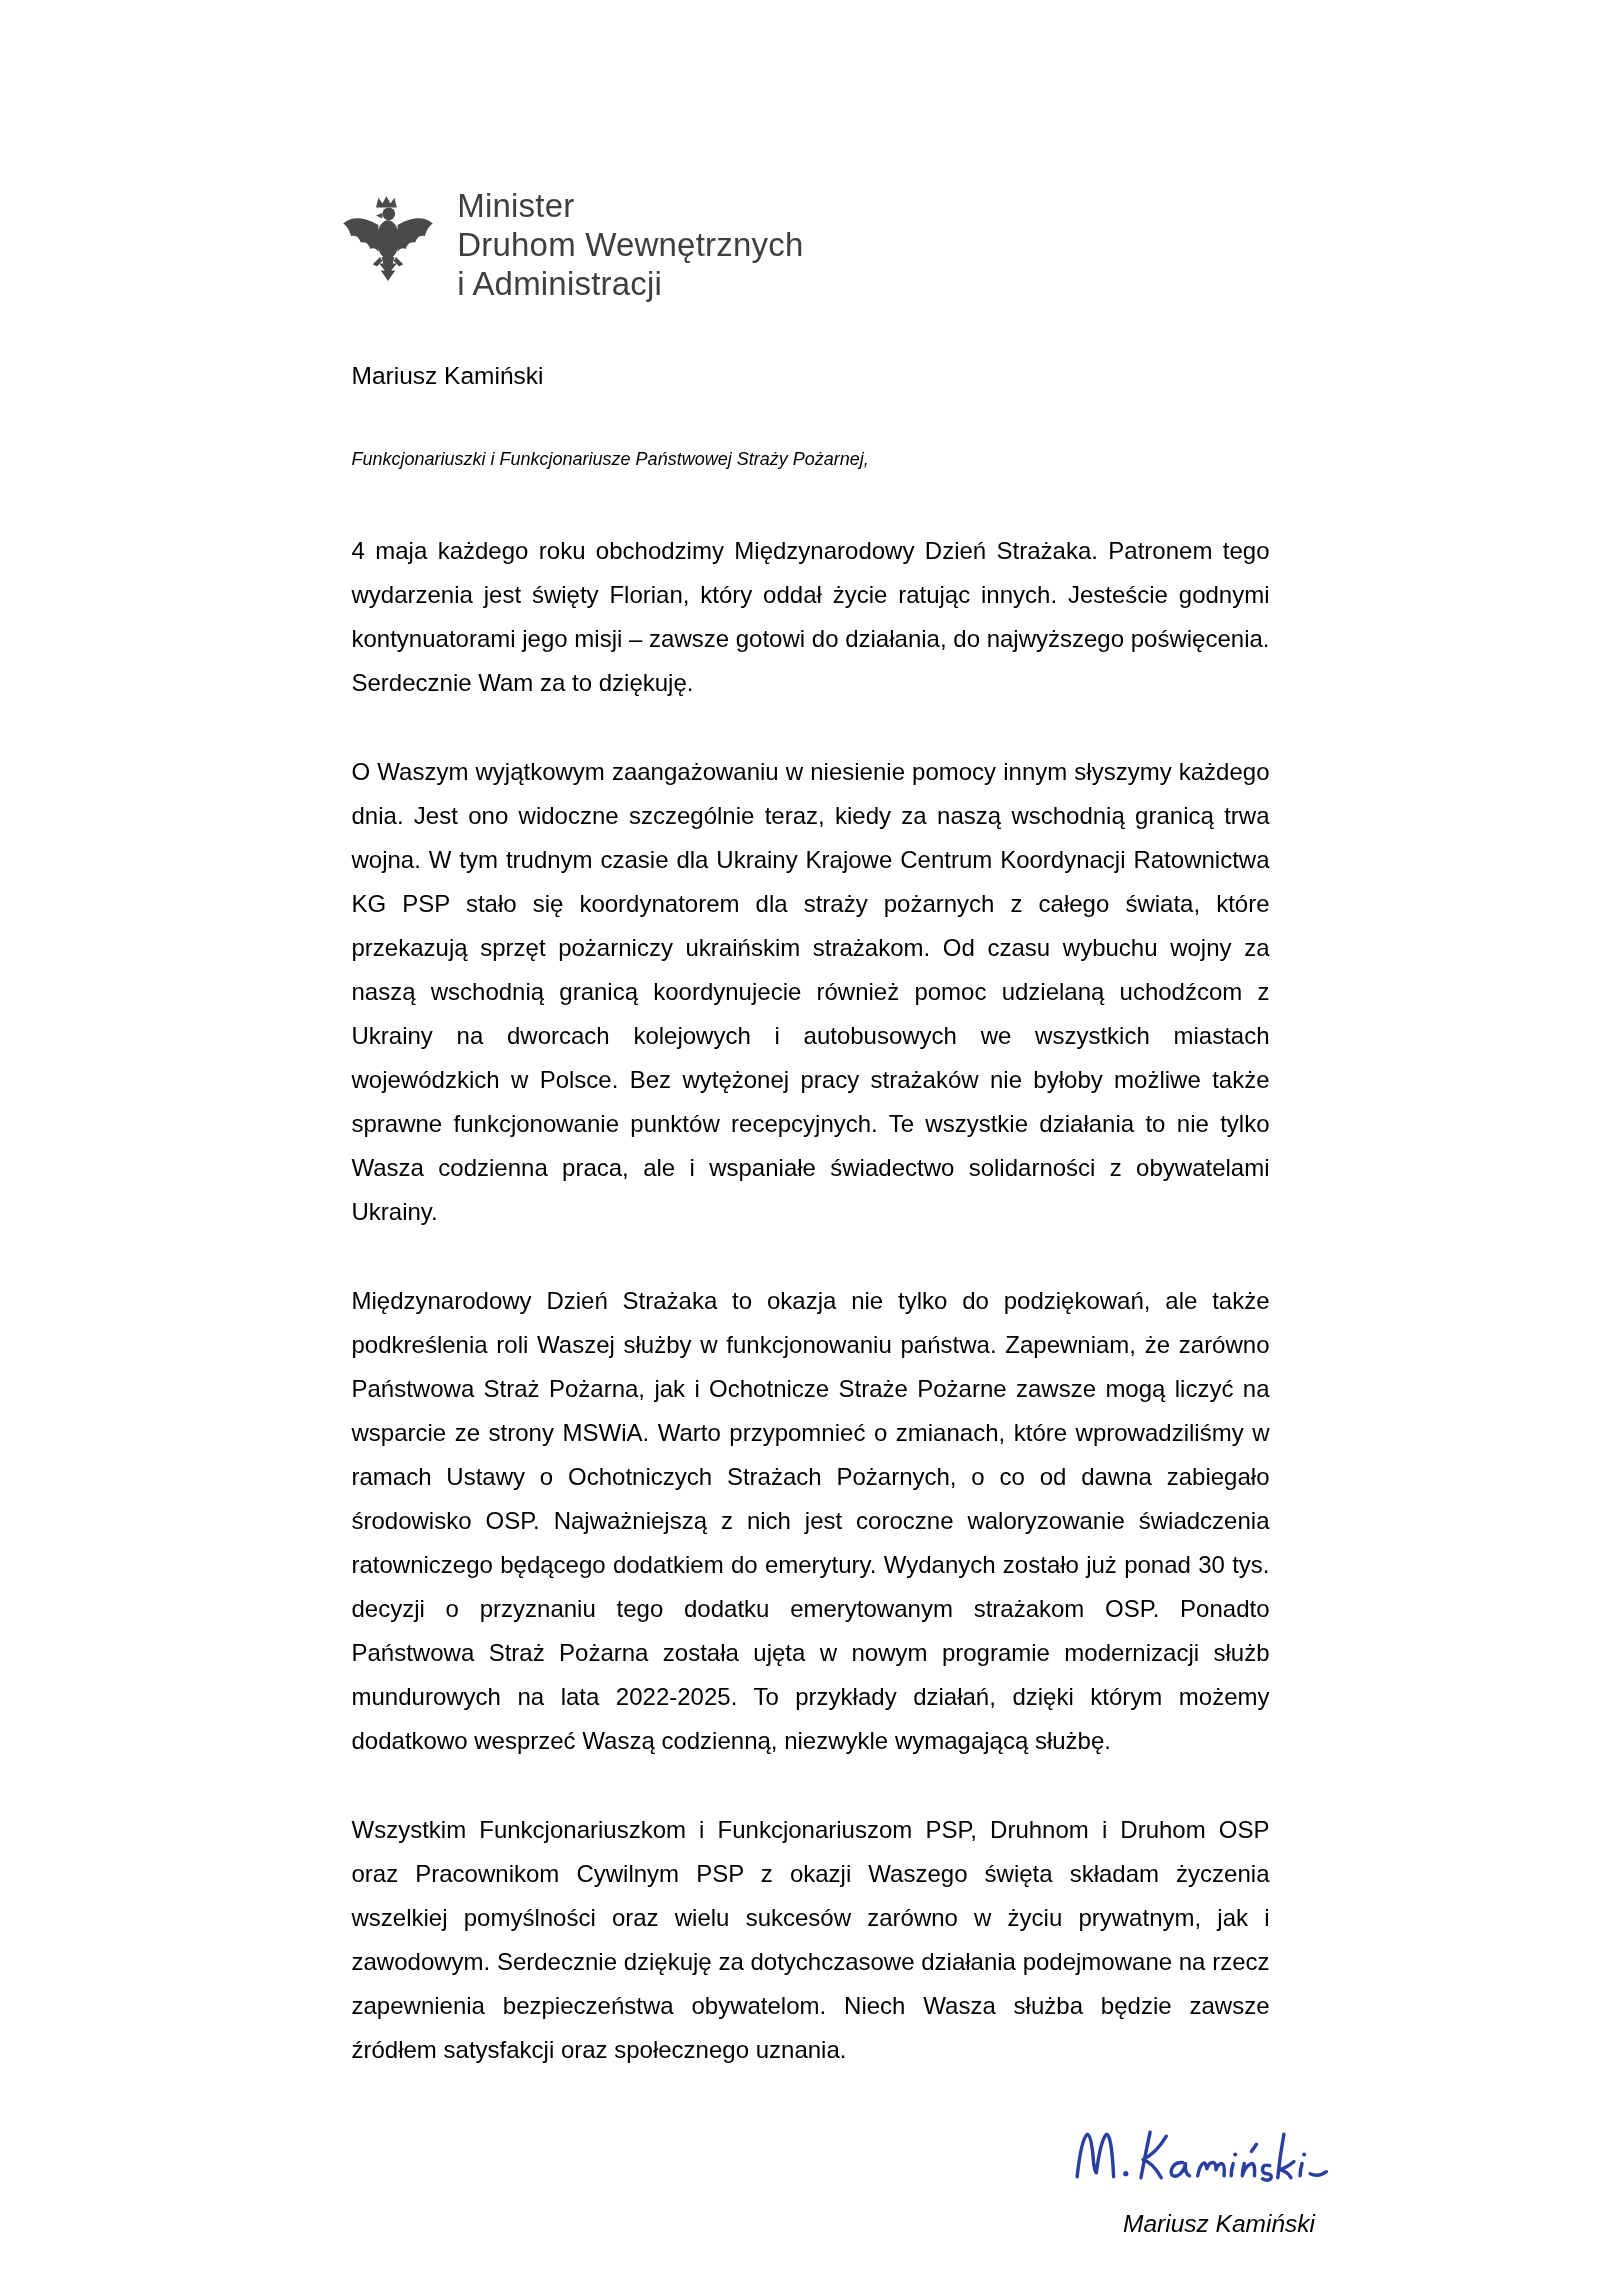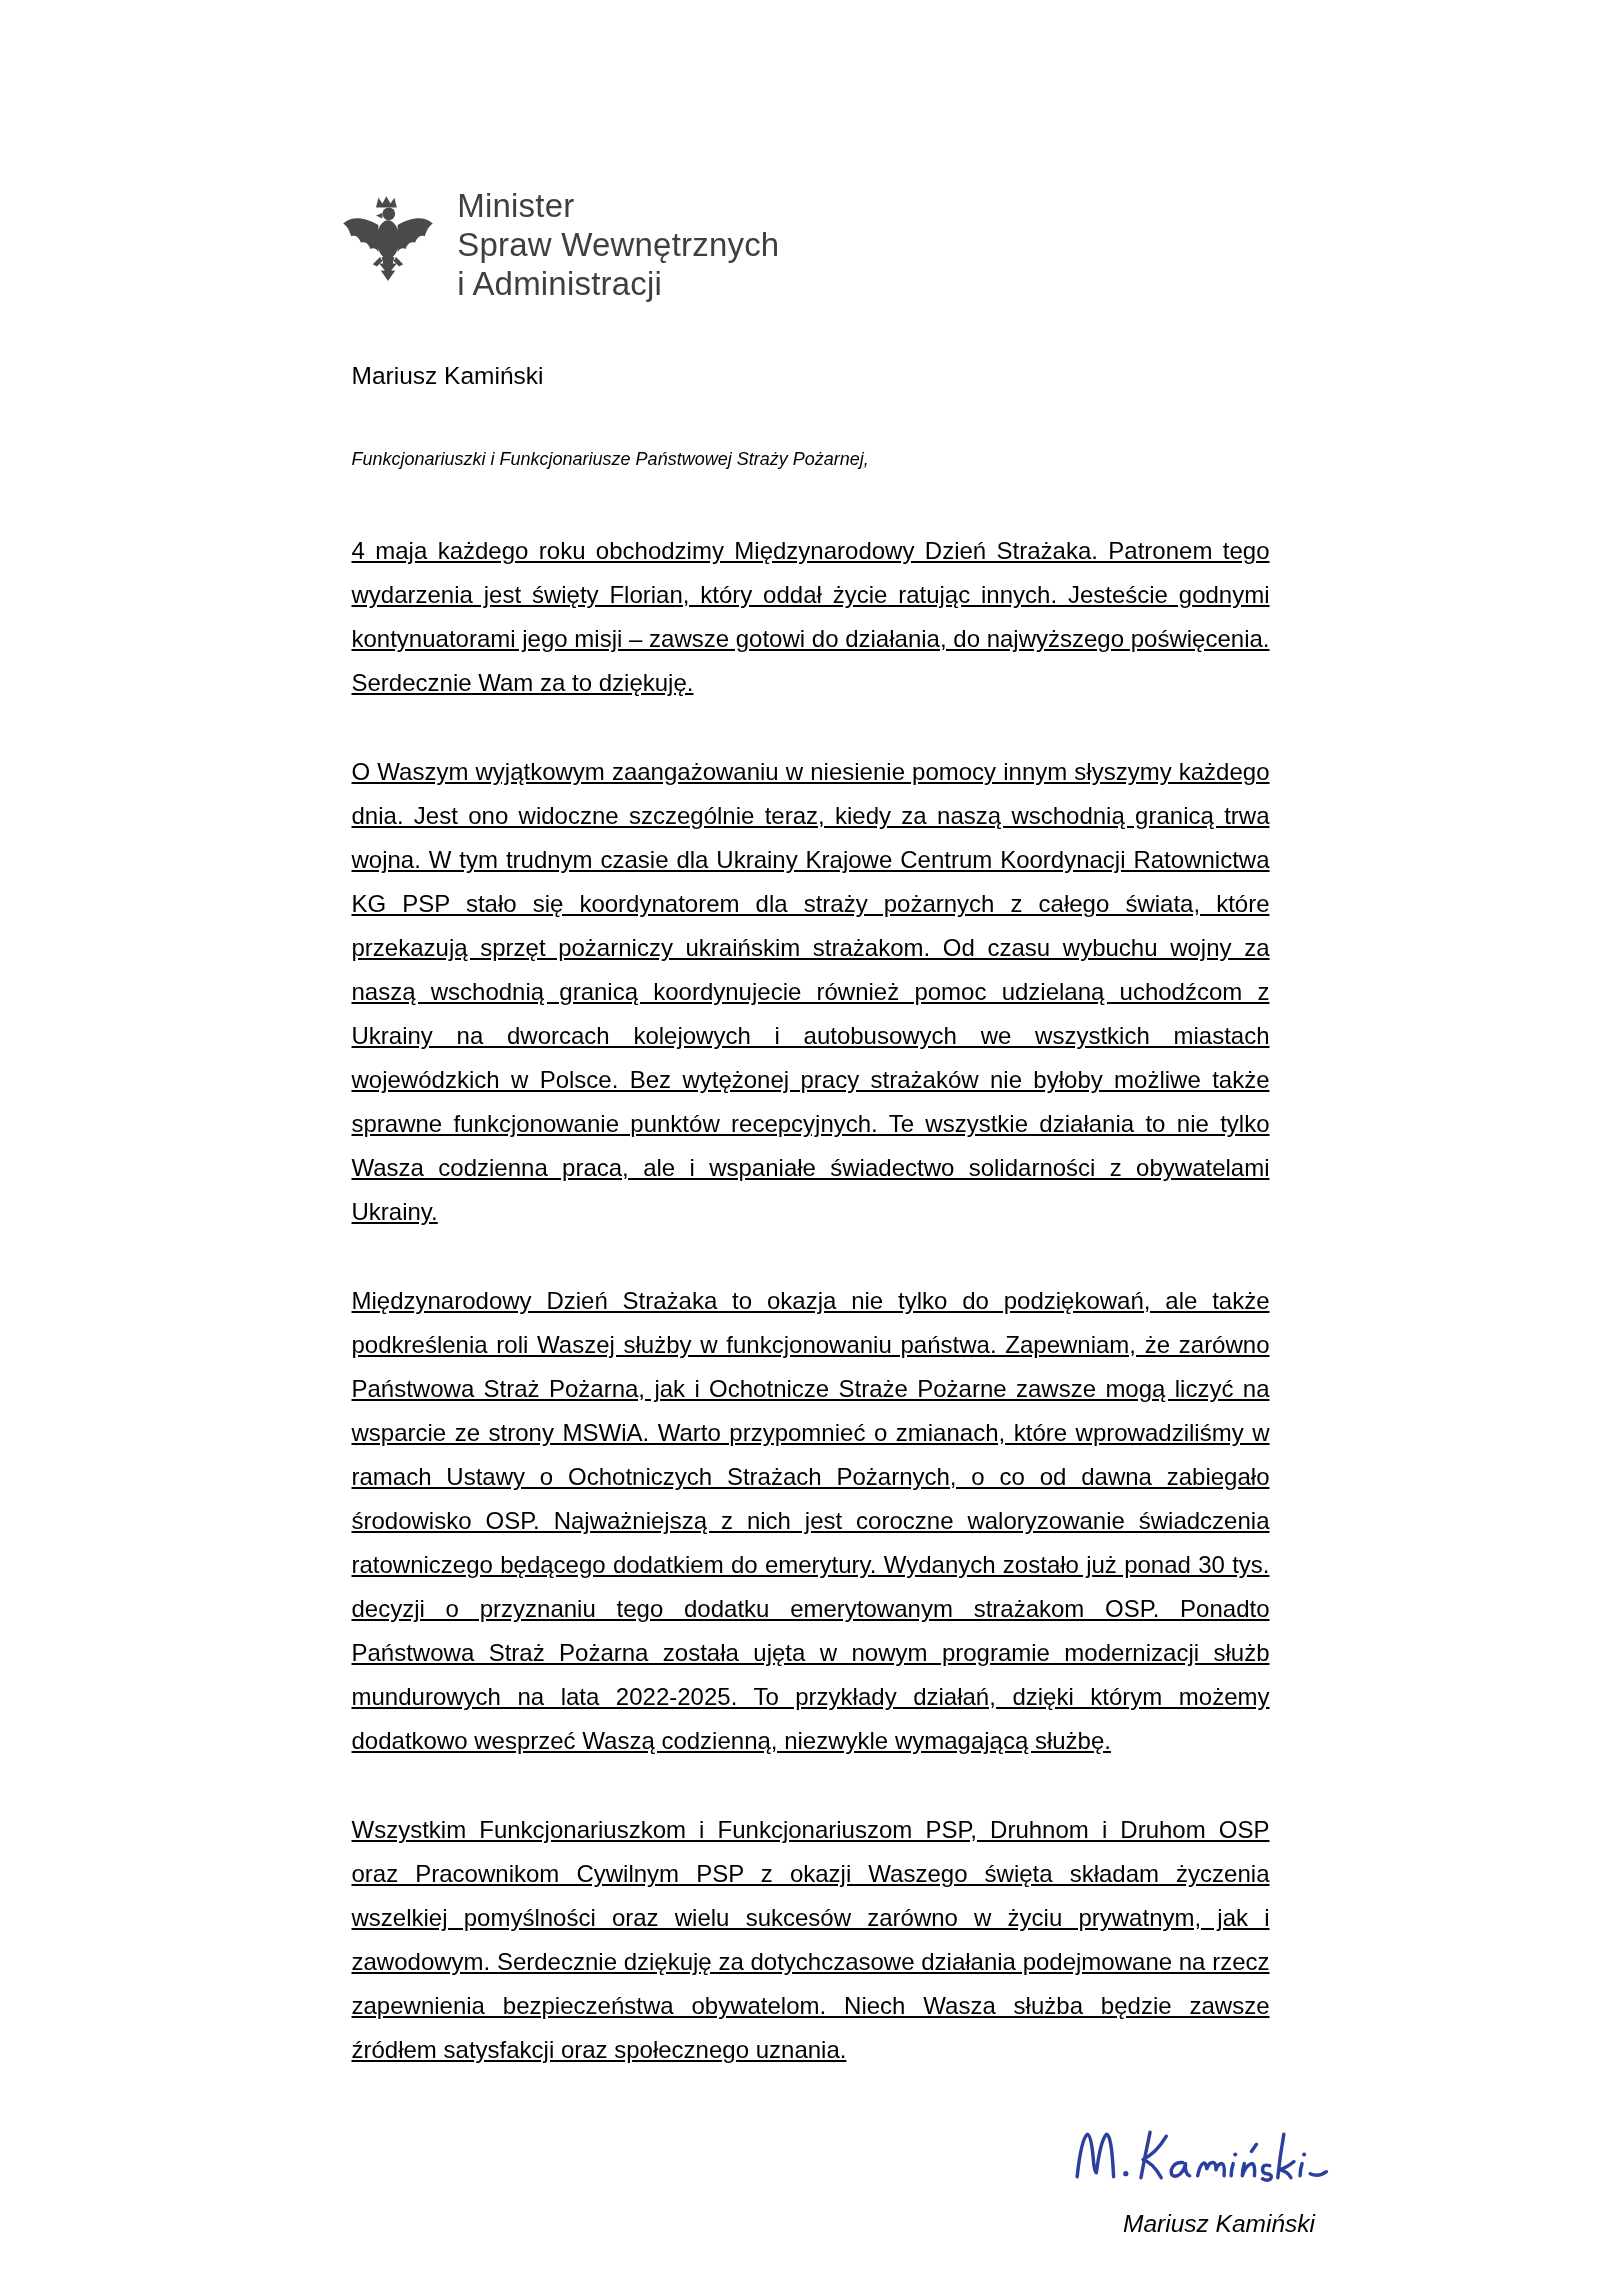--- a/index.html
+++ b/index.html
@@ -27,21 +27,20 @@
   
   .author{margin-top:57px;font-size:24.5px;line-height:31px;}
   
   .salutation{margin-top:49px;font-style:italic;font-size:18px;line-height:38px;}
   
   .body-text p{
     margin-top:45px;
     font-size:24px;
     line-height:44px;
     text-align:justify;
-    text-decoration:underline;
   }
   .body-text p:first-child{margin-top:51px;}
   
   .closing-block{
     margin-top:49px;
     margin-left:559px;
     width:617px;
     text-align:center;
     font-style:italic;
     font-size:24.5px;
@@ -74,21 +73,21 @@
 
       <path class="emblem-fill" d="M72 40 C90 29 106 29 116 38 C110 42 108 48 106 54 C100 52 96 56 94 62 C88 60 84 64 82 70 C78 68 74 70 72 74 Z"></path>
 
       <path class="emblem-fill" d="M50 80 l-9 9 5 3 7 -7 z"></path>
       <path class="emblem-fill" d="M70 80 l9 9 -5 3 -7 -7 z"></path>
 
       <path class="emblem-fill" d="M52 80 L68 80 L66 88 L71 88 L64 97 L69 97 L60 110 L51 97 L56 97 L49 88 L54 88 Z"></path>
     </svg>
     <div class="ministry">
       <div>Minister</div>
-      <div>Spraw Wewnętrznych</div>
+      <div>Druhom Wewnętrznych</div>
       <div>i Administracji</div>
     </div>
   </div>
 
   <div class="author">Mariusz Kamiński</div>
 
   <div class="salutation">
     <div>Funkcjonariuszki i Funkcjonariusze Państwowej Straży Pożarnej,</div>
   </div>
 

